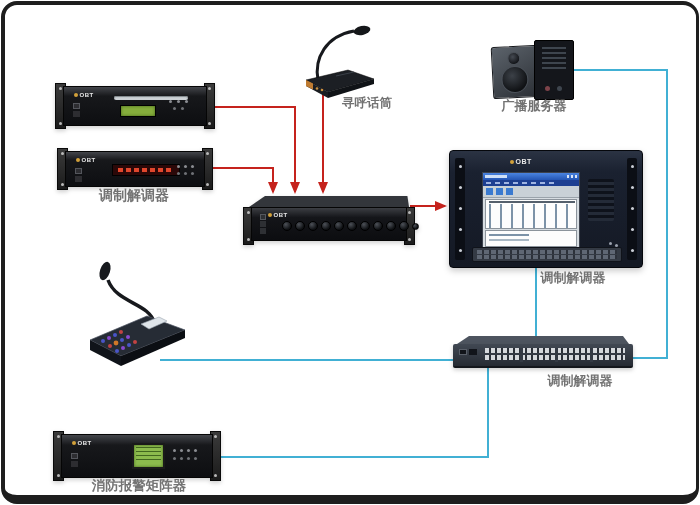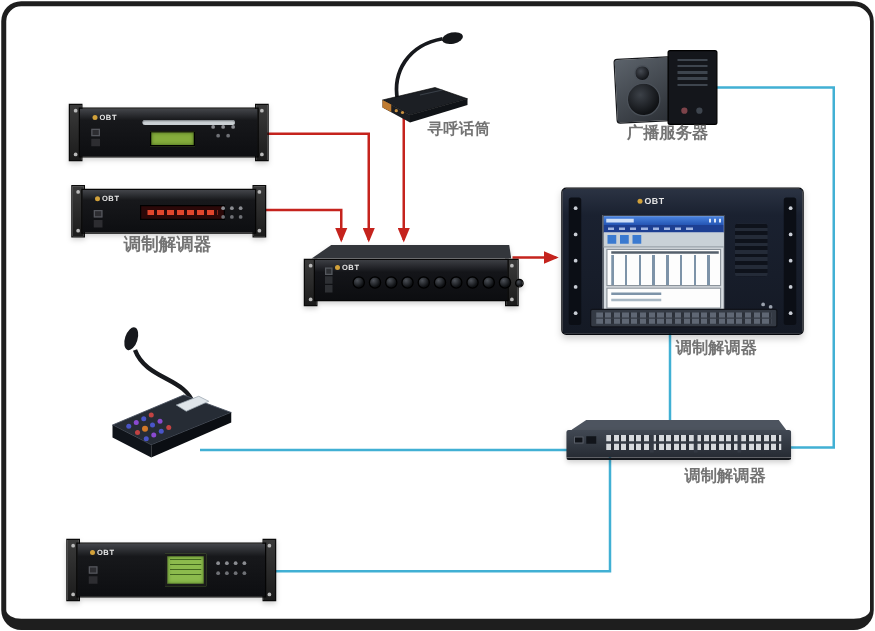--- a/index.html
+++ b/index.html
@@ -290,13 +290,14 @@
       <span class="dotset fm-dots" style="right:36px;top:14px"></span>
       <div class="sqbtns" style="top:18px"></div>
     </div>
   </div>
 
   <div class="lbl" style="left:134px;top:187px;font-size:14px">调制解调器</div>
   <div class="lbl" style="left:367px;top:95px;font-size:12.5px">寻呼话筒</div>
   <div class="lbl" style="left:534px;top:97px;font-size:13px">广播服务器</div>
   <div class="lbl" style="left:573px;top:269px;font-size:13px">调制解调器</div>
   <div class="lbl" style="left:580px;top:372px;font-size:13px">调制解调器</div>
+  <div class="lbl" style="left:139px;top:477px;font-size:13.5px">消防报警矩阵器</div>
 </div>
 
 </body></html>

